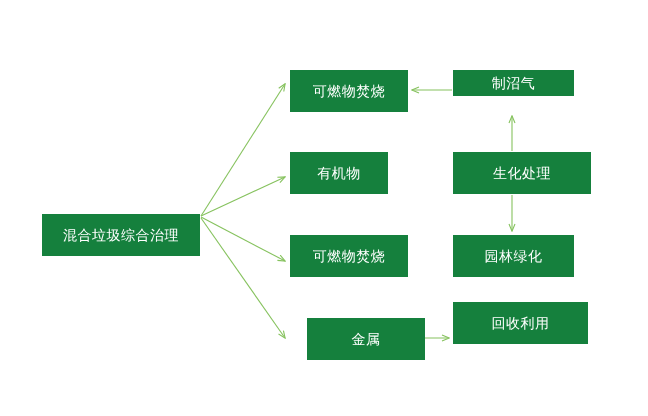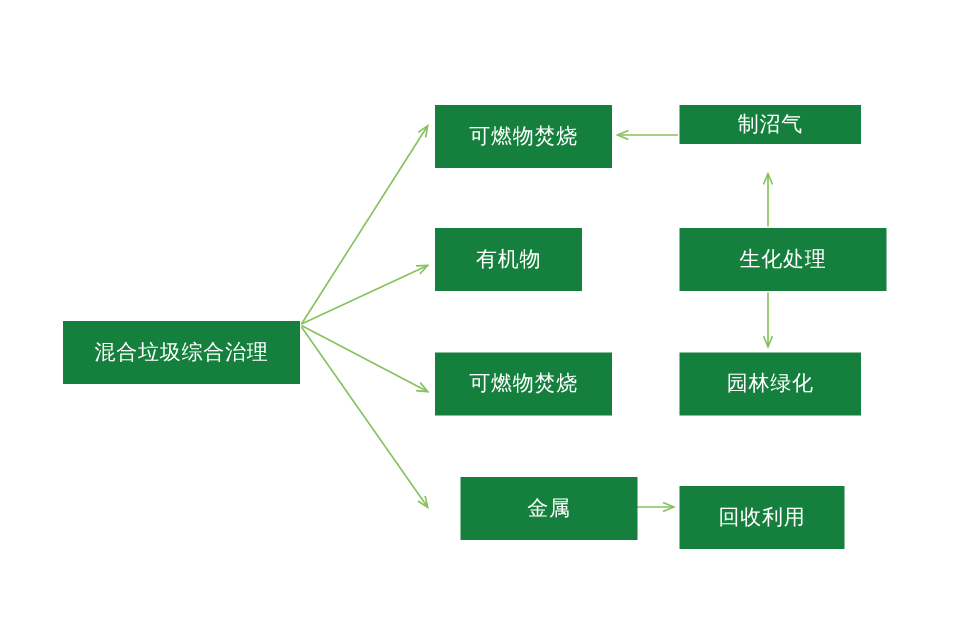--- a/index.html
+++ b/index.html
@@ -55,21 +55,21 @@
 
   
   #node-source        { left: 42px;  top: 214px; width: 158px; height: 42px; }
   #node-combustible   { left: 290px; top: 70px;  width: 118px; height: 42px; }
   #node-organic       { left: 290px; top: 152px; width: 98px; height: 42px; }
   #node-ash           { left: 290px; top: 235px; width: 118px; height: 42px; }
   #node-metal         { left: 290px; top: 318px; width: 118px; height: 42px; margin-left: 17px; }
   #node-biogas        { left: 453px; top: 70px;  width: 121px; height: 26px; }
   #node-biochem       { left: 453px; top: 152px; width: 138px; height: 42px; }
   #node-landscape     { left: 453px; top: 235px; width: 121px; height: 42px; }
-  #node-recycle       { left: 453px; top: 324px; width: 110px; height: 42px; }
+  #node-recycle       { left: 453px; top: 302px; width: 135px; height: 42px; }
 </style>
 </head>
 <body>
 
 <div id="diagram-canvas">
 
   <svg id="connector-layer" viewBox="0 0 648 416" width="648" height="416" xmlns="http://www.w3.org/2000/svg">
     <defs>
       <marker id="arrowhead" markerWidth="9" markerHeight="9" refX="7.6" refY="3.6" orient="auto" markerUnits="userSpaceOnUse">
         <path d="M0.6,0.6 L7.8,3.6 L0.6,6.6" fill="none" stroke="#86c25e" stroke-width="1.1"></path>

